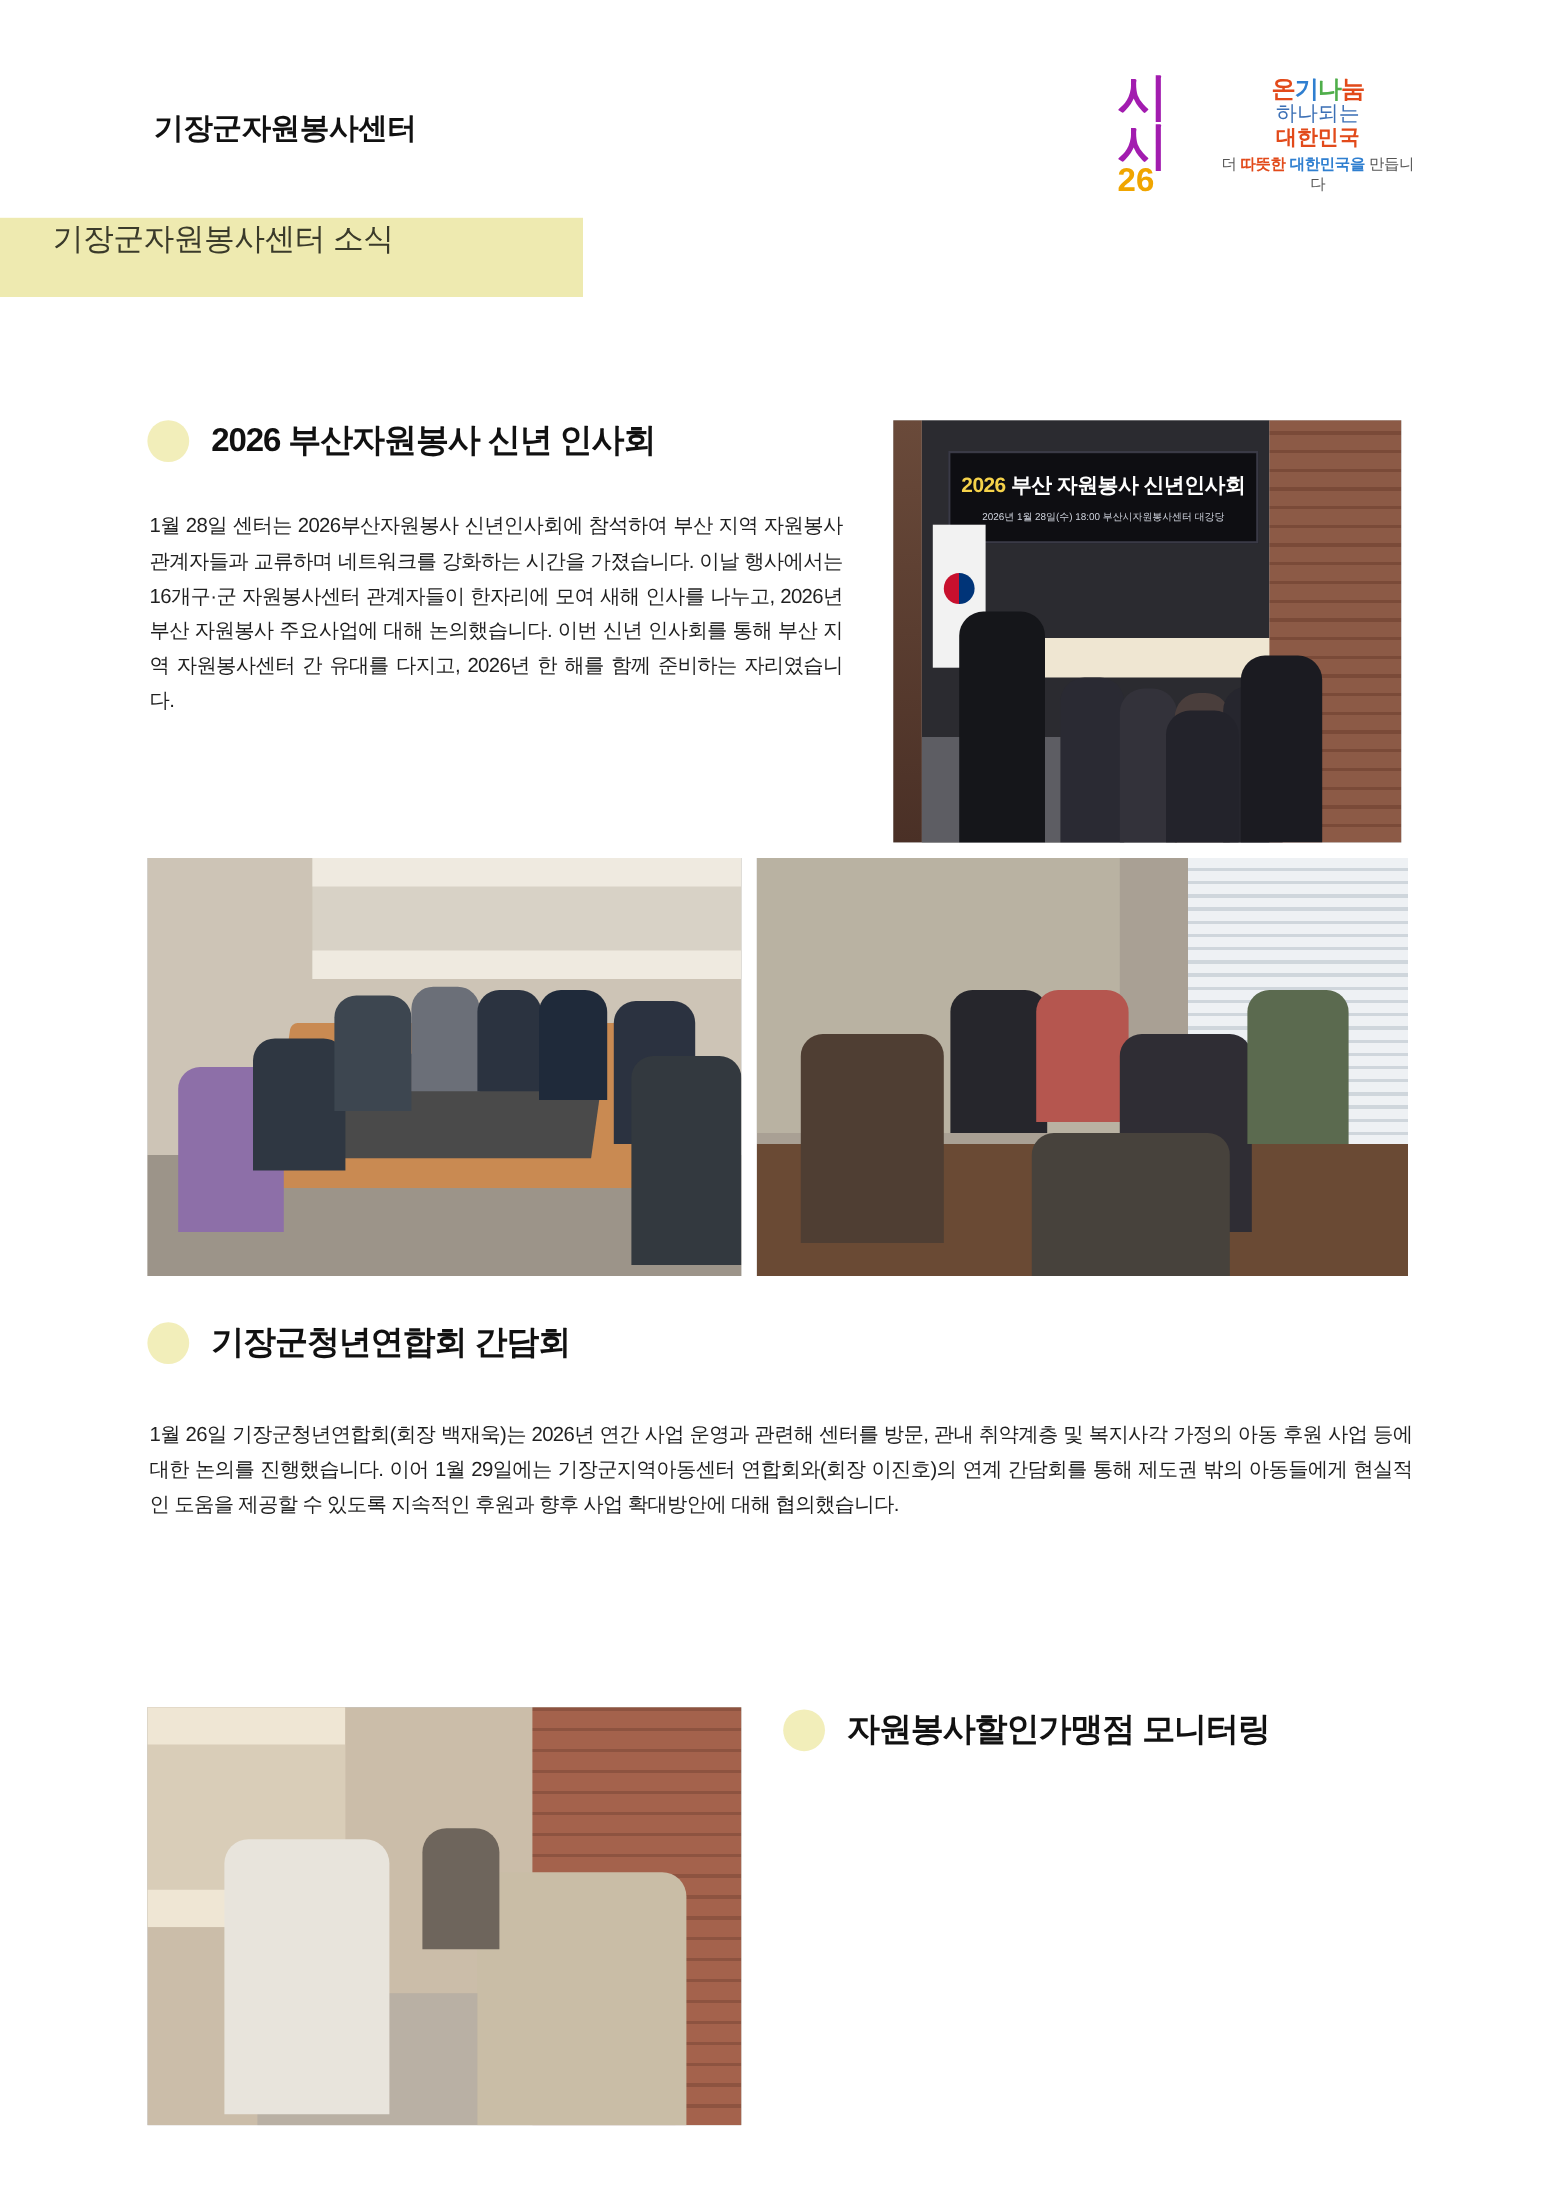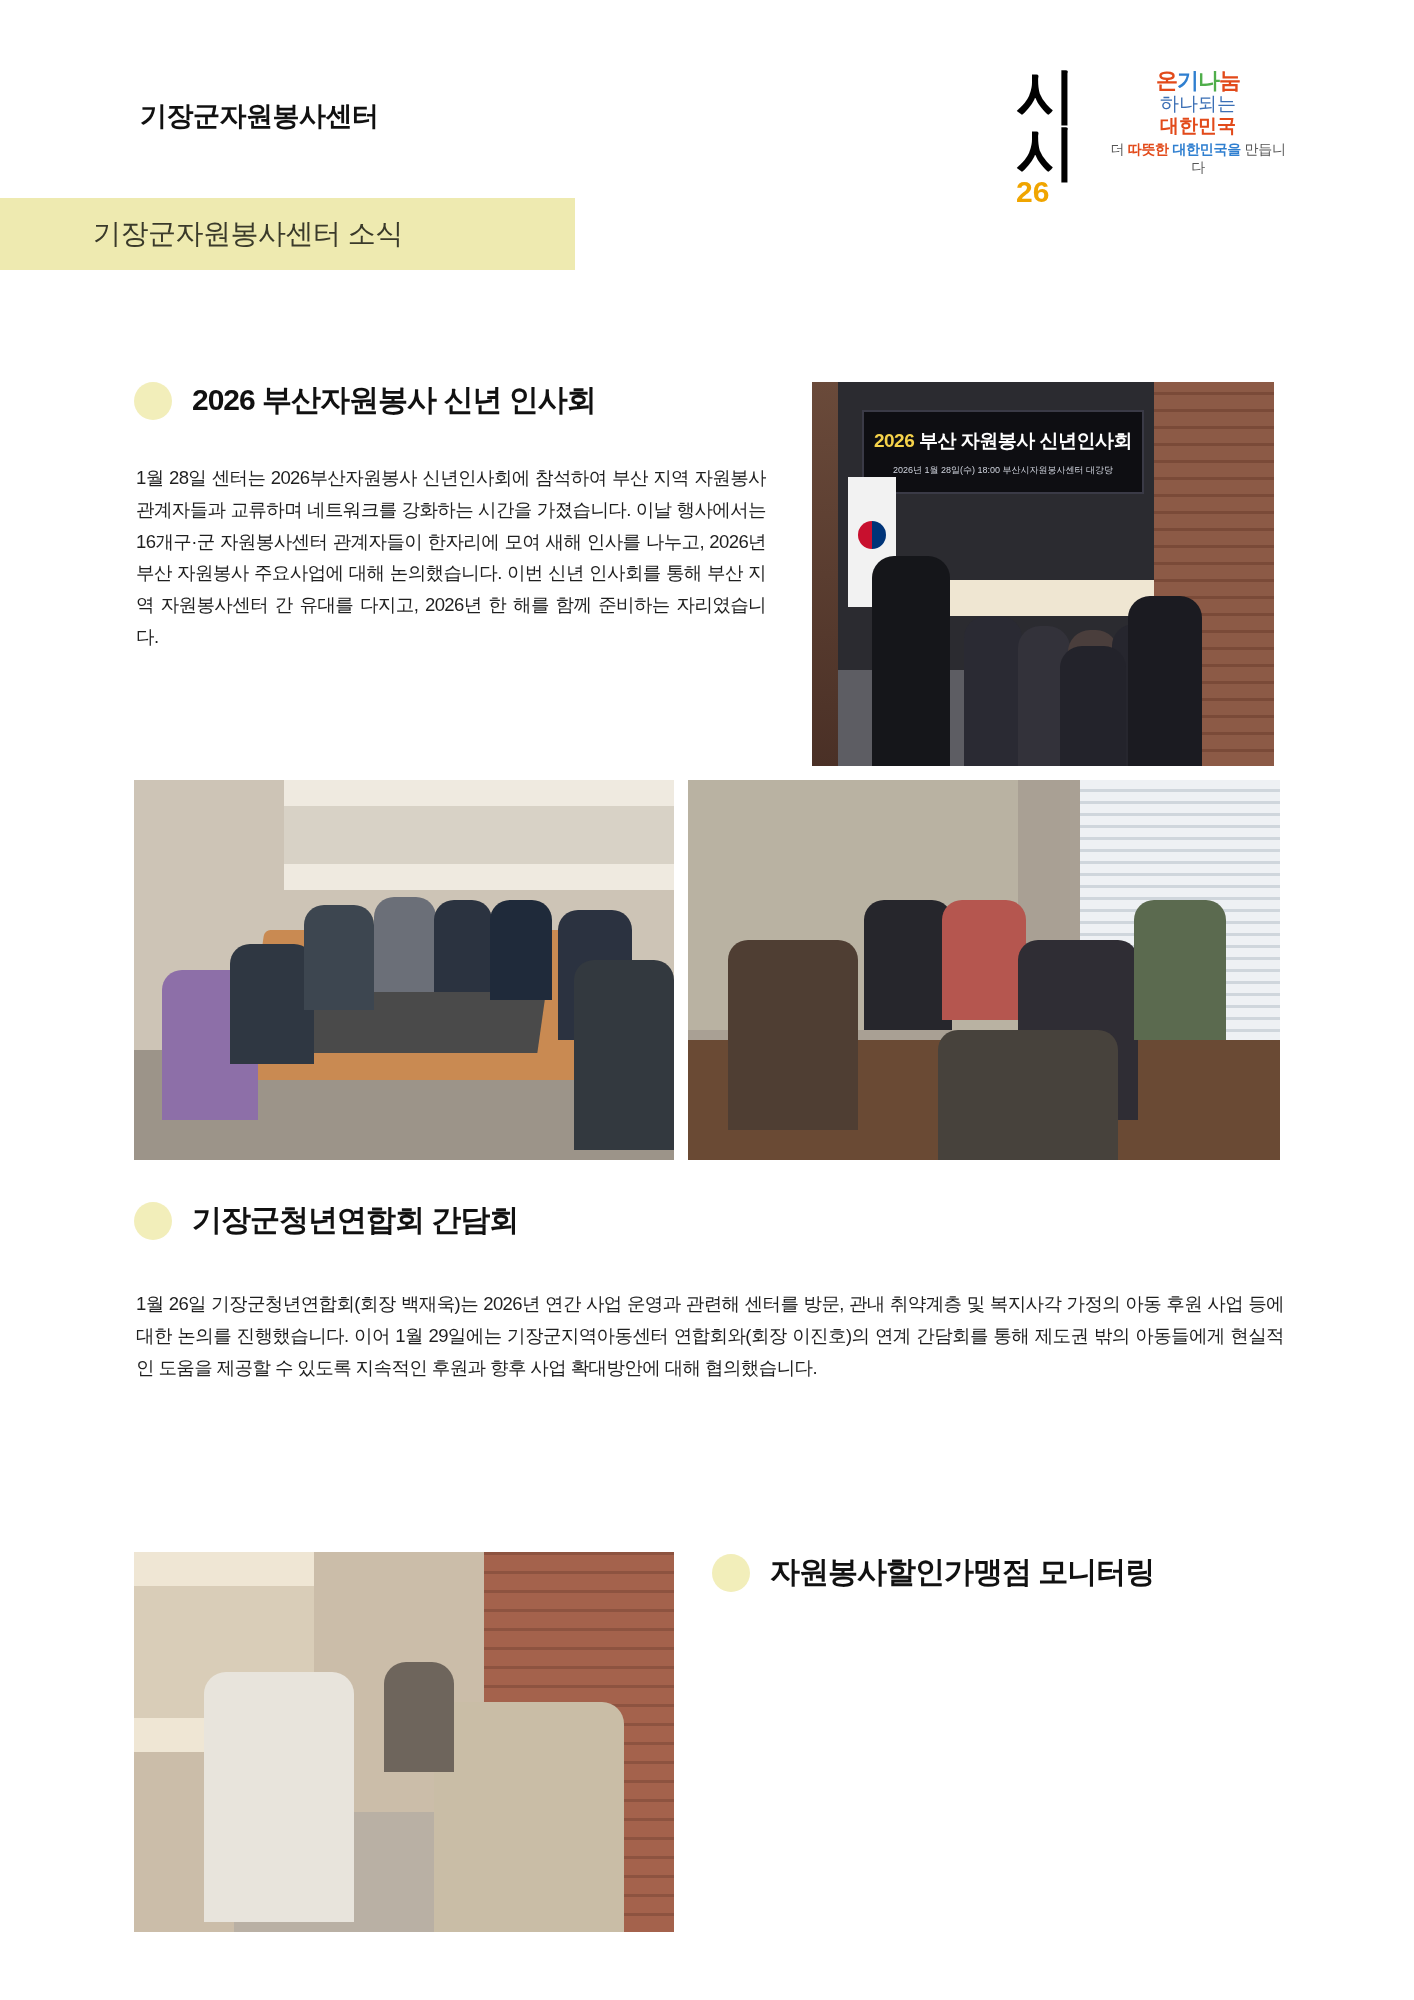--- a/index.html
+++ b/index.html
@@ -41,23 +41,23 @@
     height: 115px;
   }
   .logo-v26 {
     position: absolute;
     left: 20px;
     top: 12px;
     width: 80px;
     height: 100px;
   }
   .logo-v26 .mark {
-    font-size: 60px;
-    font-weight: bold;
-    color: #000000;
+    font-size: 46px;
+    font-weight: bold;
+    color: #a21caf;
     line-height: 0.95;
     letter-spacing: -3px;
   }
   .logo-v26 .num {
     font-size: 30px;
     font-weight: bold;
     color: #f0a500;
     line-height: 1;
     margin-top: -4px;
   }
@@ -100,22 +100,20 @@
 
   
   .banner {
     position: absolute;
     left: 0;
     top: 198px;
     width: 530px;
     height: 72px;
     background: #eeeab0;
     display: flex;
-    align-items: center;
-    padding-left: 45px;
   }
   .banner span {
     margin-left: 48px;
     font-size: 28px;
     color: #3a3a2a;
     letter-spacing: -0.5px;
   }
 
   
   .sec-head {

